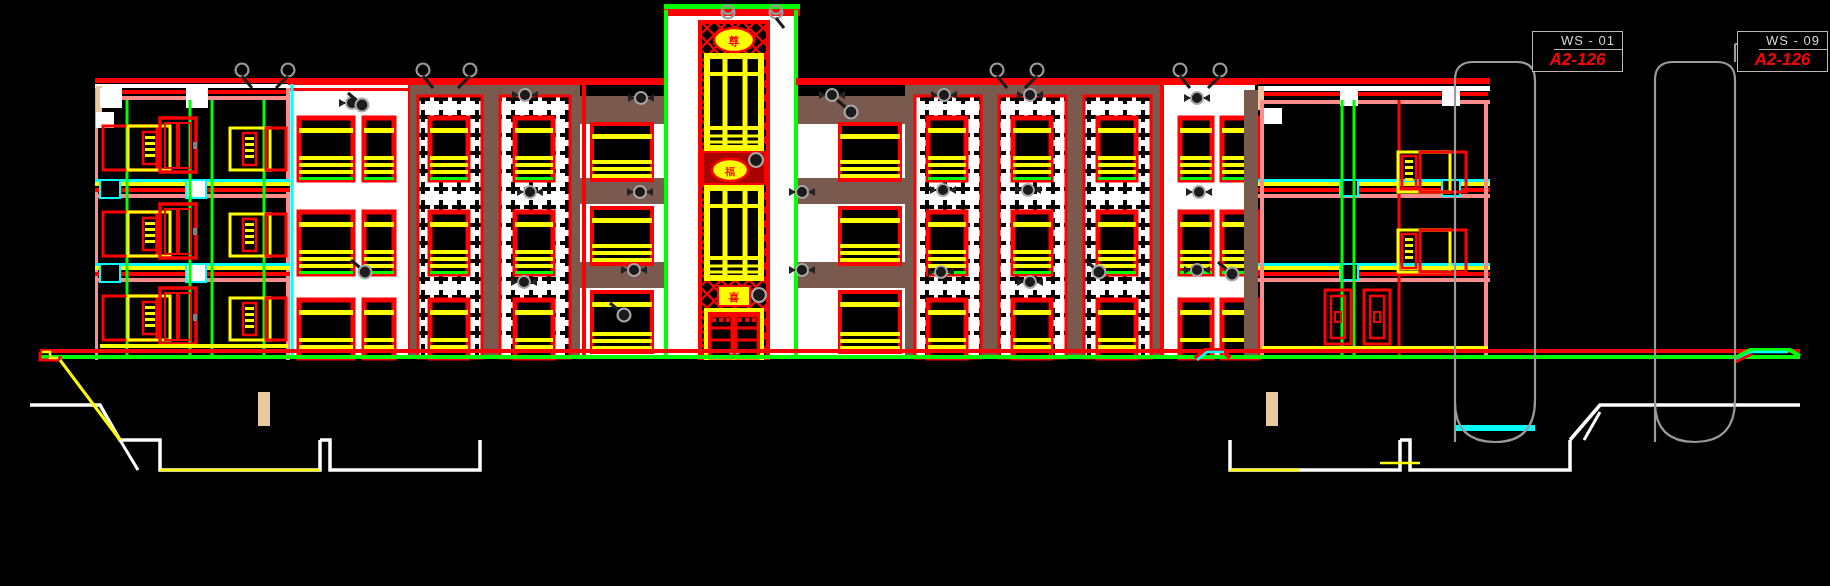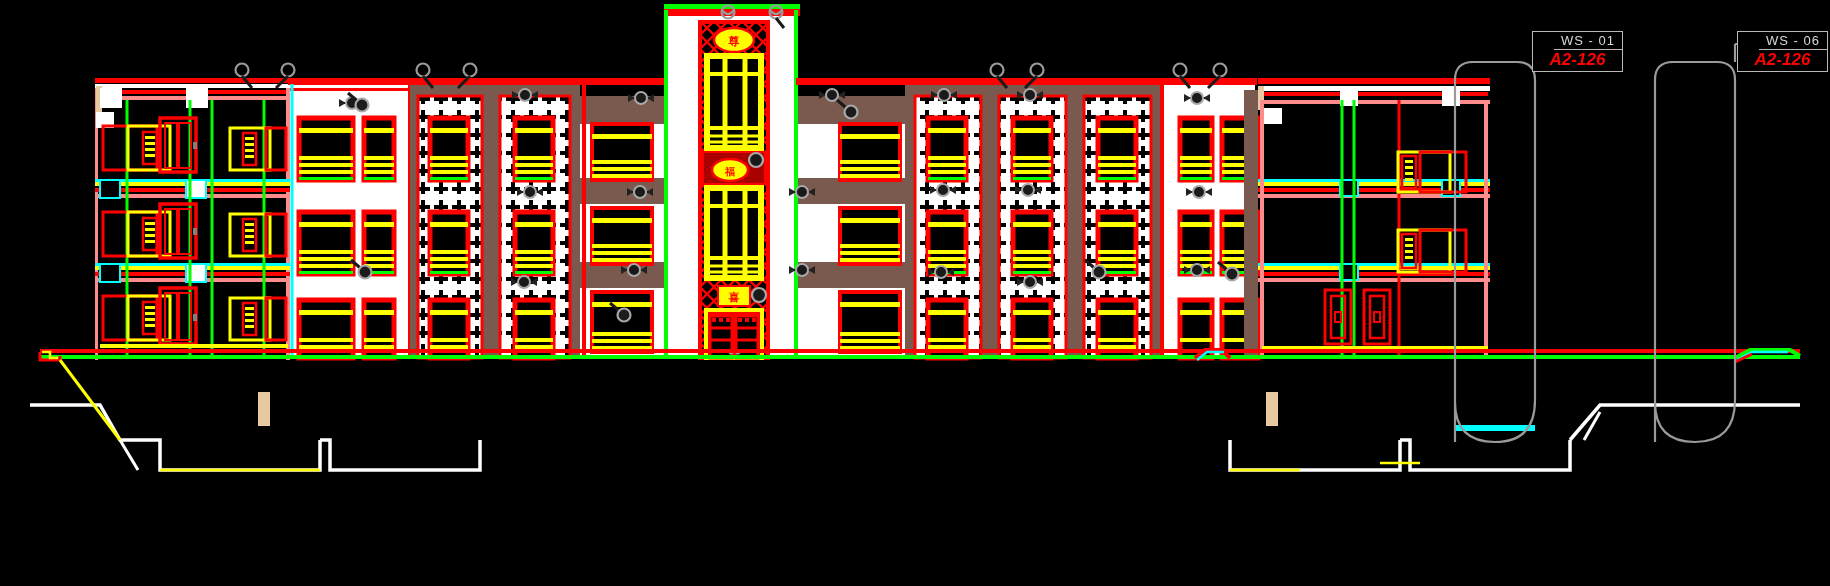--- a/index.html
+++ b/index.html
@@ -725,17 +725,17 @@
   </g>
 
 </svg>
 
 <div class="cad-label-box" style="left:1532px; top:31px;">
   <div class="cad-label-top">WS - 01</div>
   <div class="cad-label-bot">A2-126</div>
 </div>
 
 <div class="cad-label-box" style="left:1737px; top:31px;">
-  <div class="cad-label-top">WS - 06</div>
+  <div class="cad-label-top">WS - 09</div>
   <div class="cad-label-bot">A2-126</div>
 </div>
 
 </div>
 
 </body></html>

